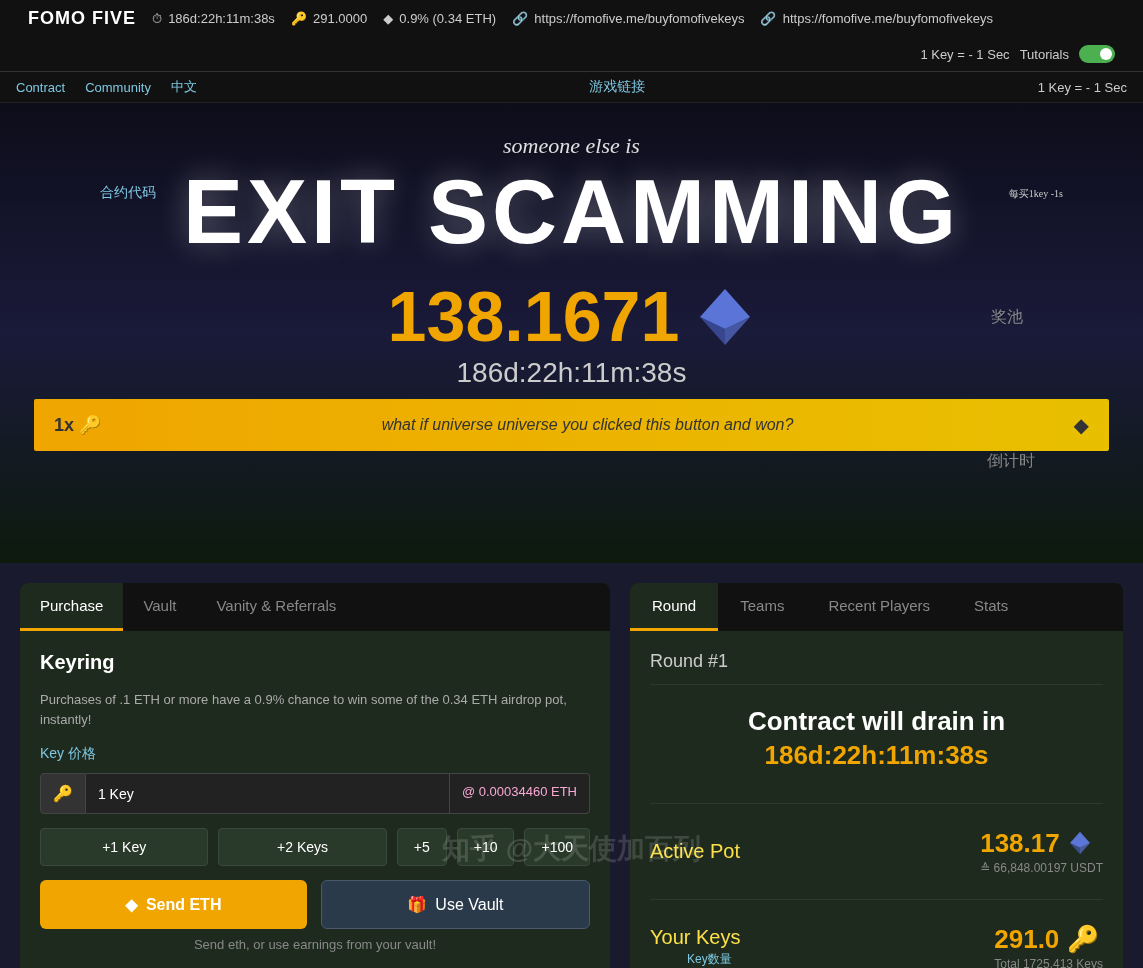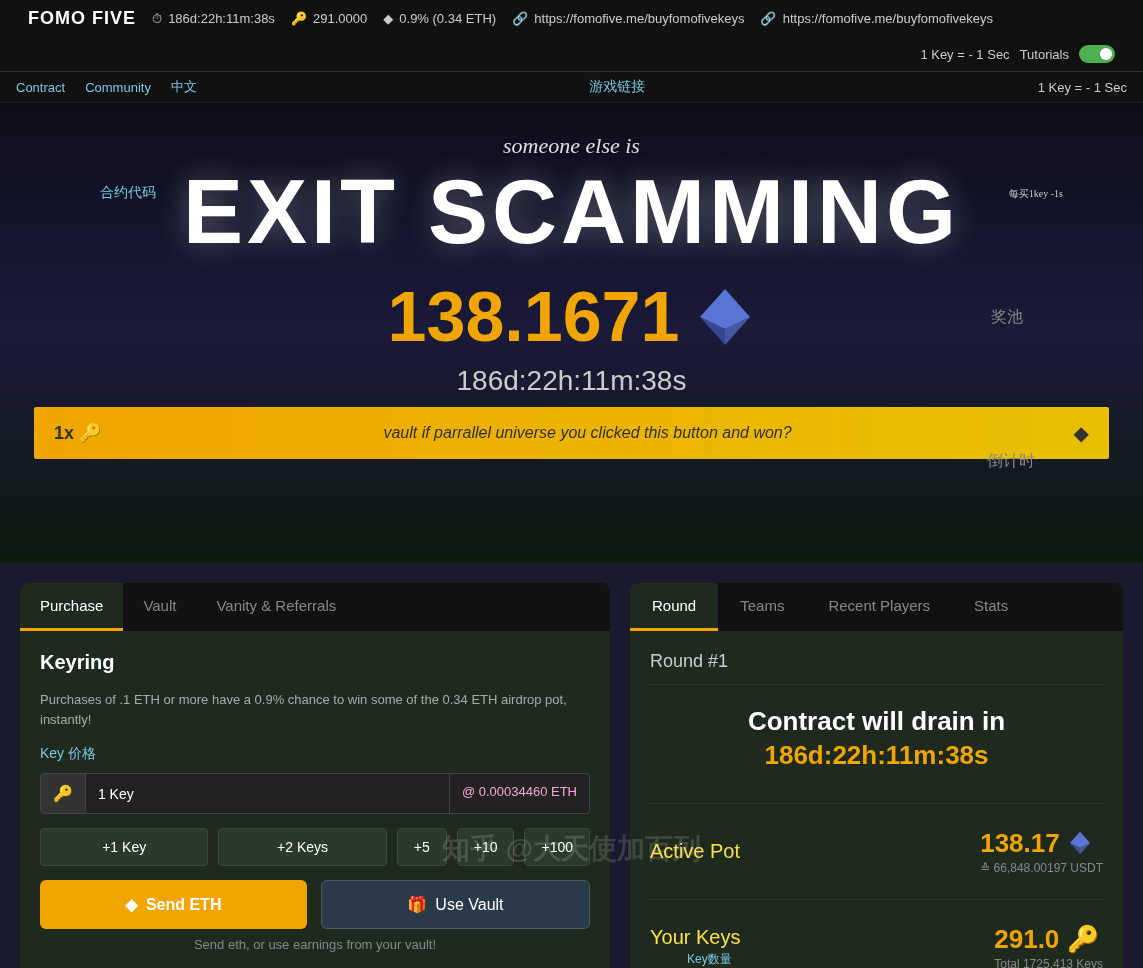--- a/index.html
+++ b/index.html
@@ -117,21 +117,21 @@
       letter-spacing: 4px;
       text-shadow: 0 0 30px rgba(255,255,255,0.3);
       line-height: 1;
       margin-bottom: 20px;
     }
     .hero-amount-row {
       display: flex;
       align-items: center;
       justify-content: center;
       gap: 16px;
-      margin-bottom: 8px;
+      margin-bottom: 0;
     }
     .hero-amount {
       font-size: 70px;
       font-weight: bold;
       color: #f0a500;
     }
     .eth-diamond {
       width: 60px;
       height: 60px;
     }
@@ -495,21 +495,21 @@
       <polygon points="30,42 5,30 30,58" fill="#4b64c8" opacity="0.6"></polygon>
     </svg>
     <span style="position:absolute;right:120px;font-size:16px;color:#888;">奖池</span>
   </div>
 
   <div class="hero-timer">186d:22h:11m:38s</div>
   <span style="position:absolute;right:108px;top:348px;color:#888;font-size:16px;">倒计时</span>
 
   <div class="cta-bar">
     <span class="cta-key">1x 🔑</span>
-    <span class="cta-text">vault if parrallel universe you clicked this button and won?</span>
+    <span class="cta-text">what if universe universe you clicked this button and won?</span>
     <span class="cta-diamond">◆</span>
   </div>
 </div>
 
 <div class="main-content">
 
   <div class="left-panel">
     <div class="tabs-row">
       <div class="tab-item active">
         <span>Purchase</span>

